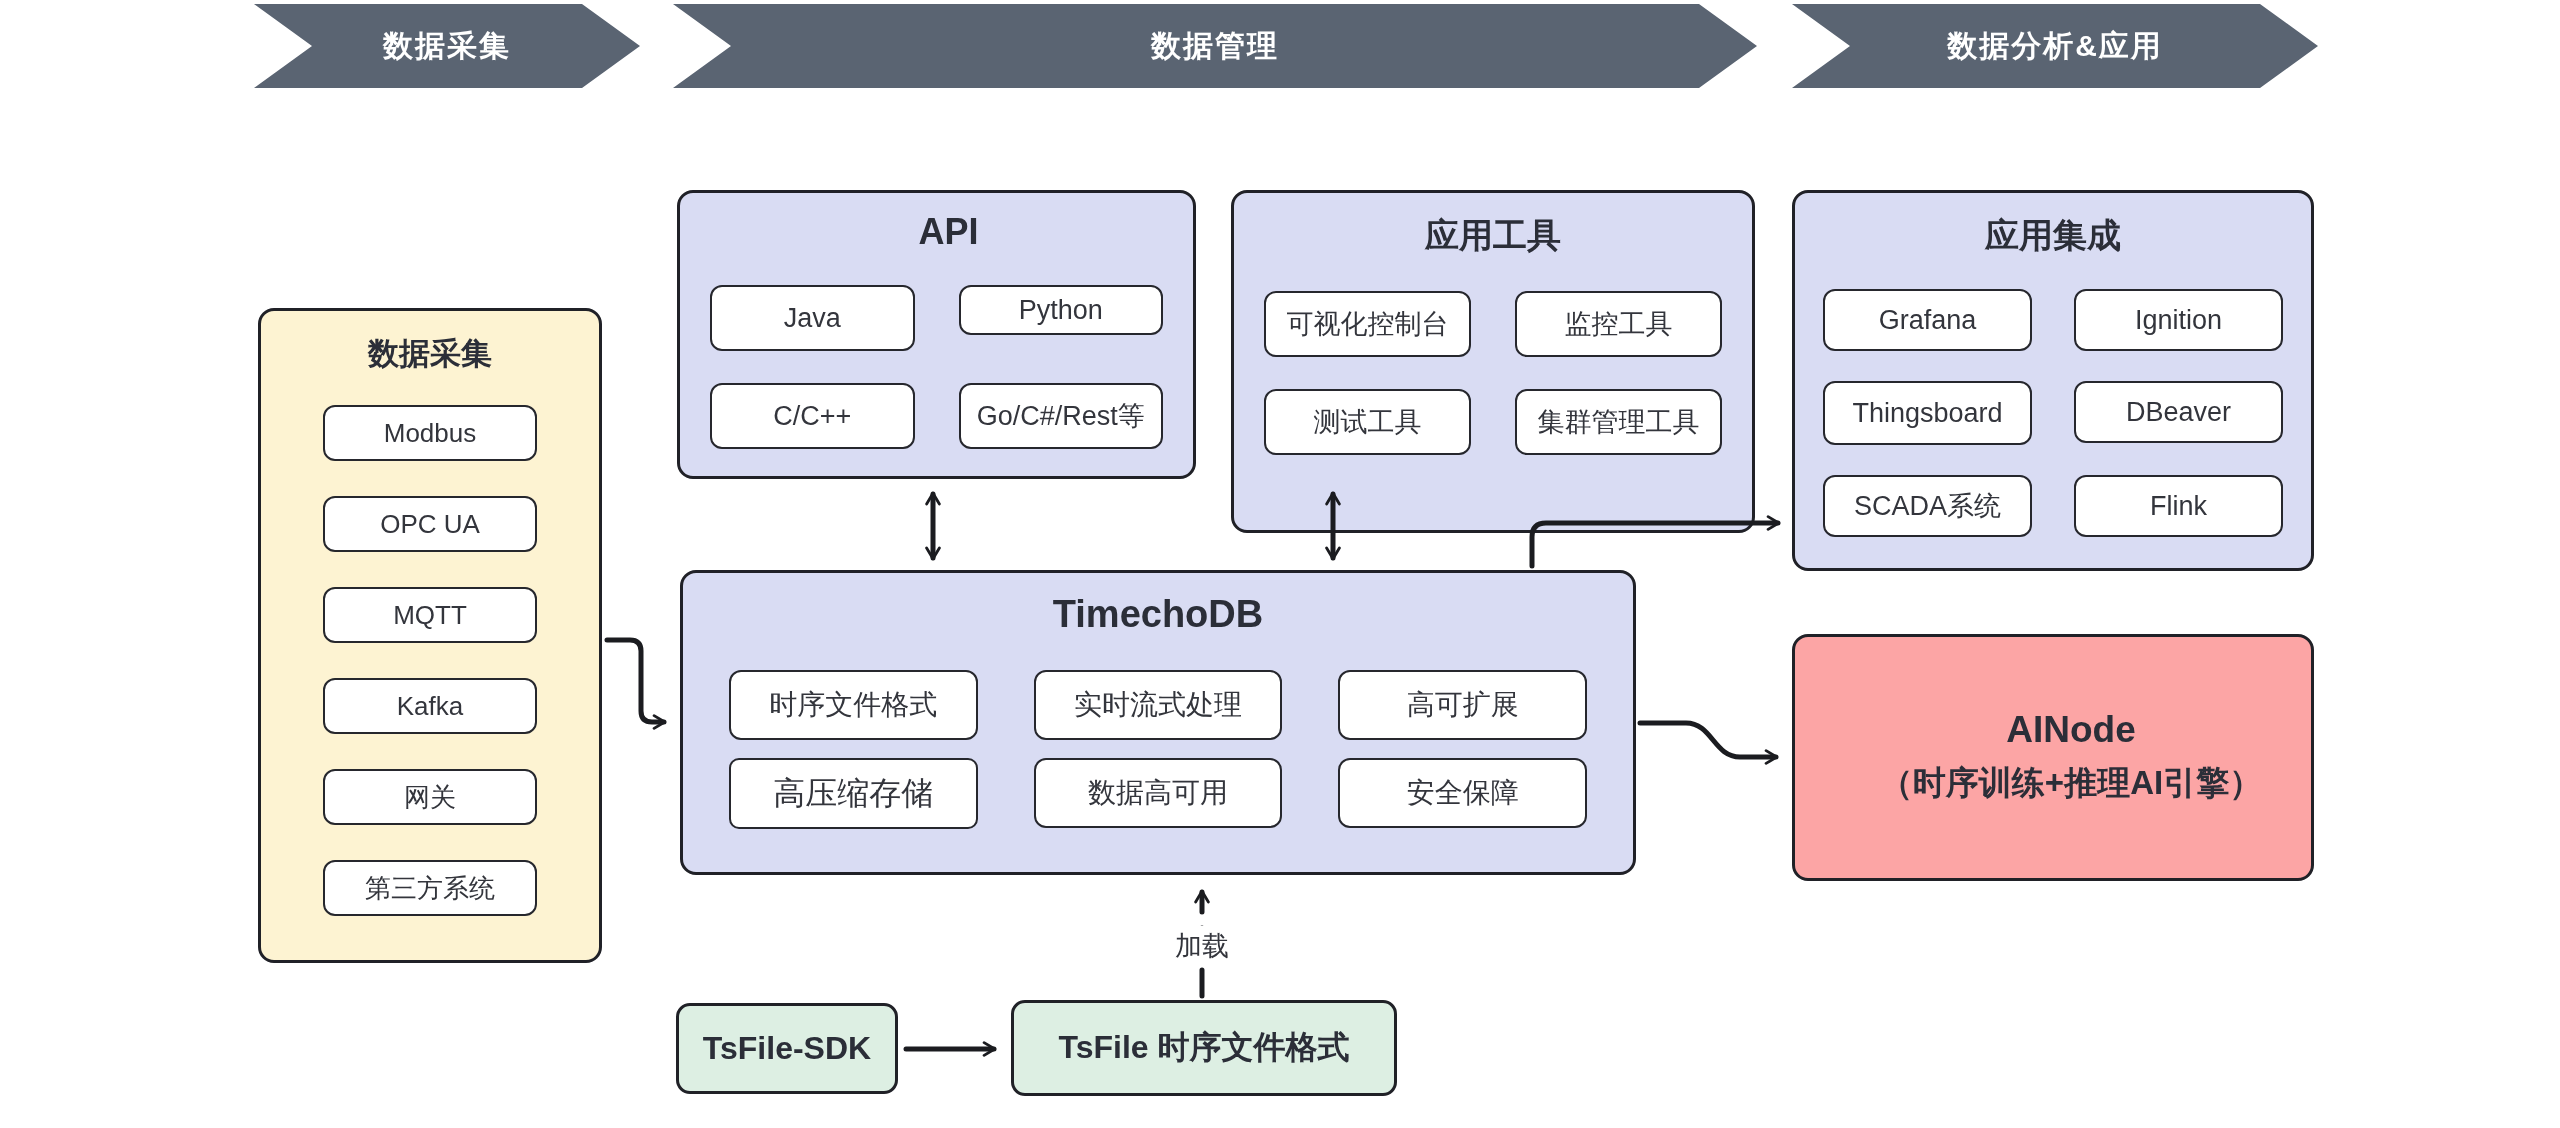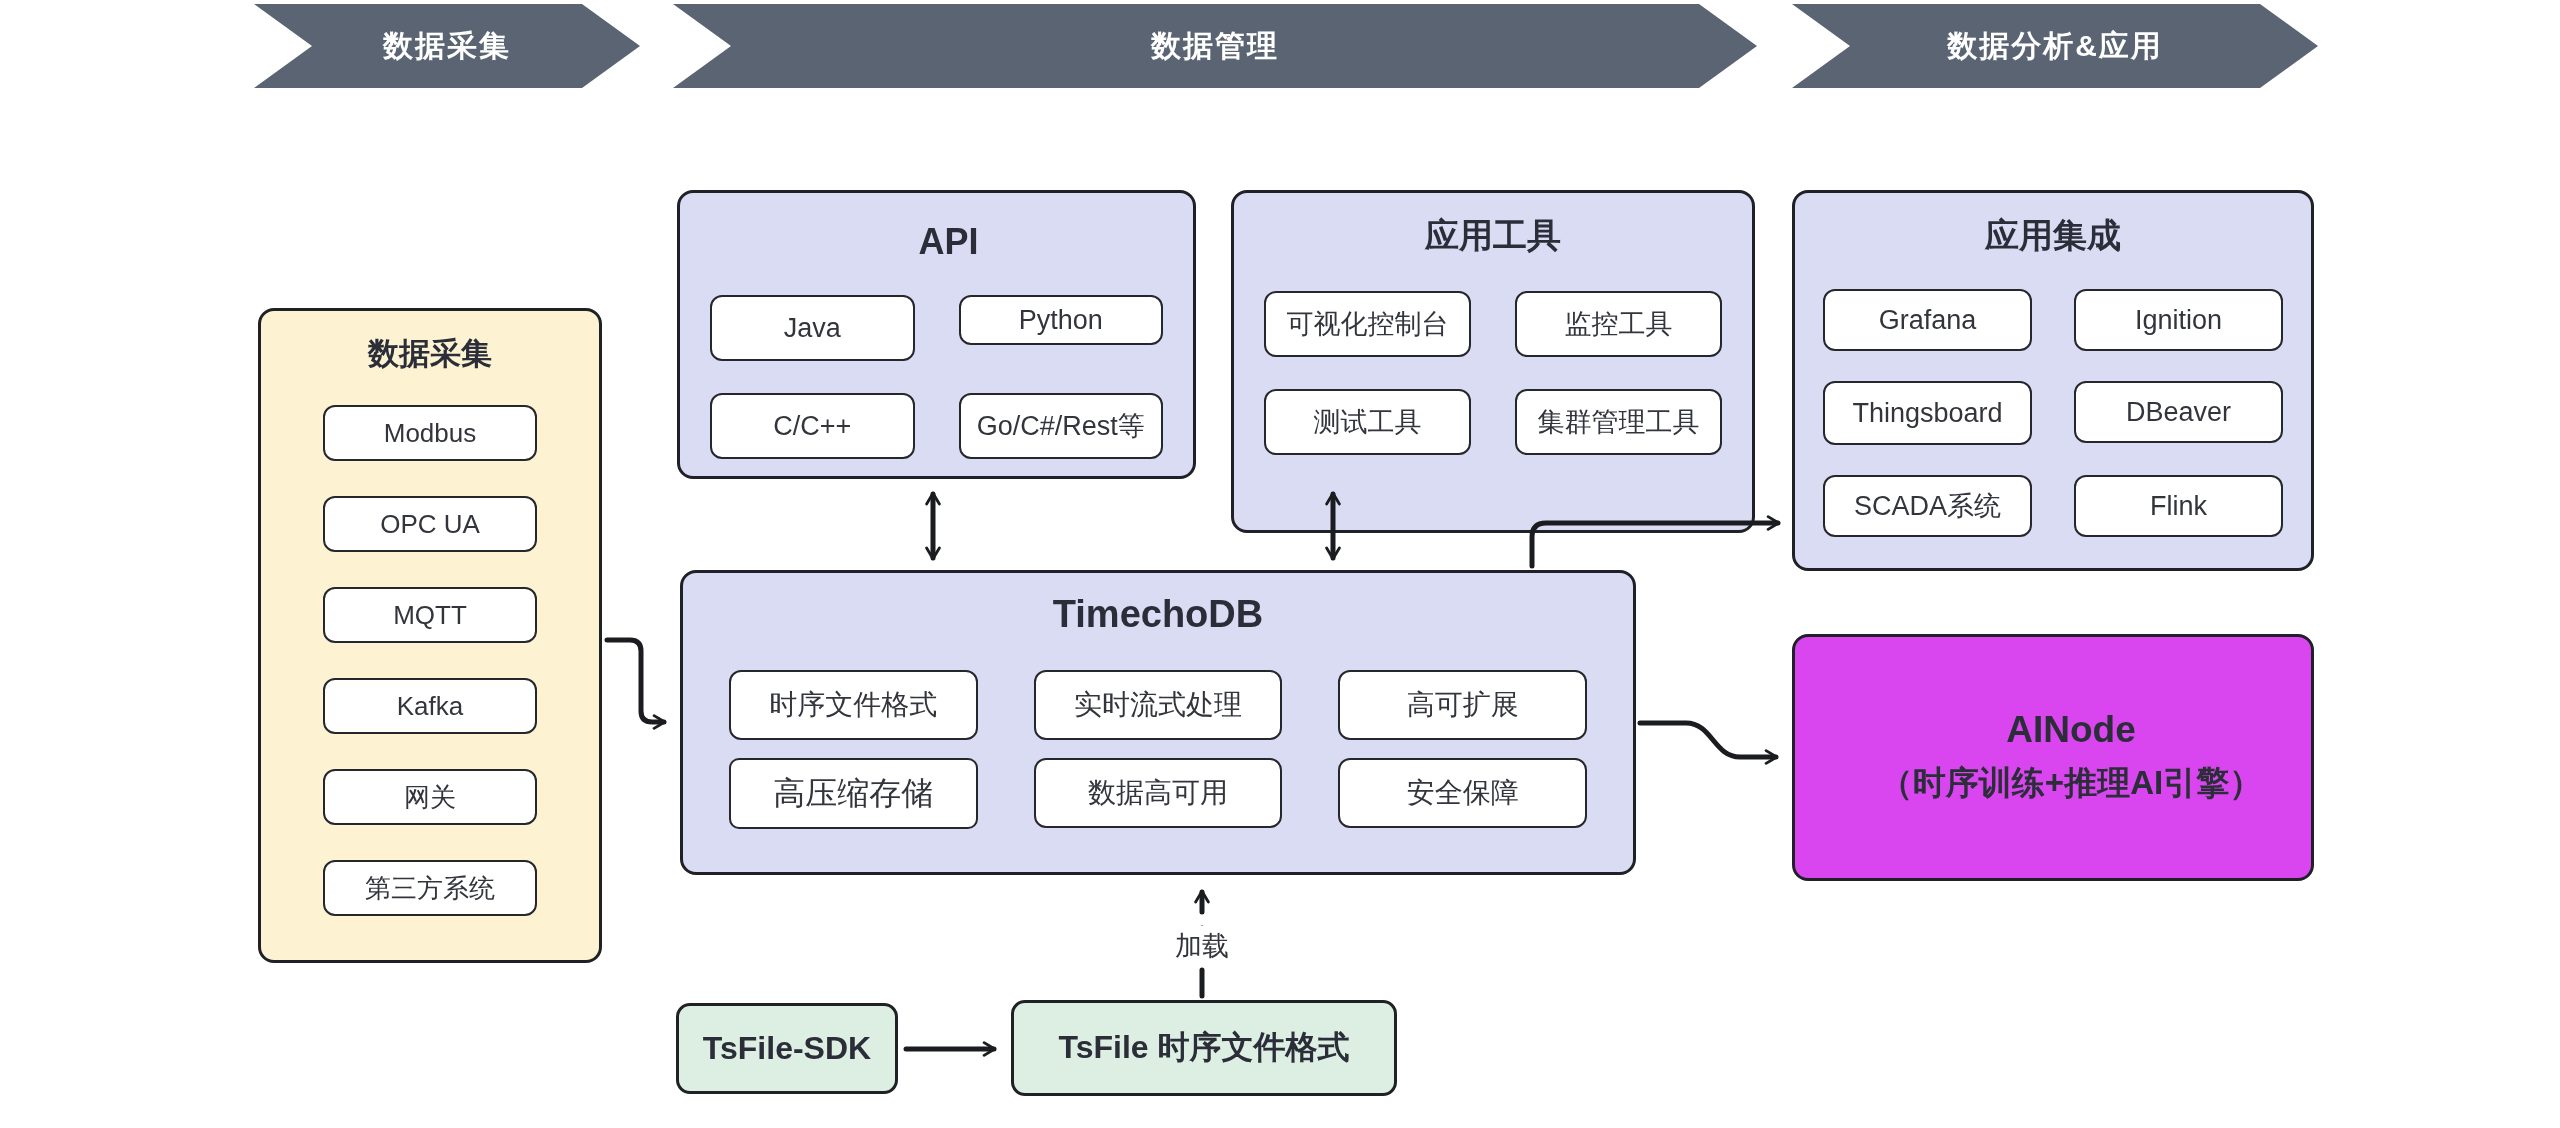--- a/index.html
+++ b/index.html
@@ -12,21 +12,21 @@
     position:absolute;top:4px;height:84px;background:#5a6472;color:#ffffff;
     display:flex;align-items:center;justify-content:center;
     font-weight:bold;font-size:30px;letter-spacing:2px;
     clip-path:polygon(0 0, calc(100% - 58px) 0, 100% 50%, calc(100% - 58px) 100%, 0 100%, 58px 50%);
   }
   
   .panel{position:absolute;box-sizing:border-box;border:3px solid #202127;border-radius:16px;}
   .panel-purple{background:#d9dcf3;}
   .panel-yellow{background:#fdf3d2;}
   .panel-green {background:#ddefe3;}
-  .panel-pink  {background:#d946ef;padding-left:36px;}
+  .panel-pink  {background:#fca5a5;padding-left:36px;}
   .panel-title{text-align:center;font-weight:bold;color:#2b2e38;}
   
   .pill{
     box-sizing:border-box;background:#ffffff;border:2.5px solid #26272d;border-radius:12px;
     display:flex;align-items:center;justify-content:center;
     font-size:27px;color:#33353c;white-space:nowrap;
   }
   
   .col-list{display:flex;flex-direction:column;gap:35px;margin:30px 62px 0;}
   .col-list .pill{height:56px;font-size:26px;}
@@ -63,21 +63,21 @@
       <div class="pill">Modbus</div>
       <div class="pill">OPC UA</div>
       <div class="pill">MQTT</div>
       <div class="pill">Kafka</div>
       <div class="pill">网关</div>
       <div class="pill">第三方系统</div>
     </div>
   </div>
 
   <div class="panel panel-purple" style="left:677px;top:190px;width:519px;height:289px;">
-    <div class="panel-title" style="margin-top:28px;font-size:36px;padding-left:24px;">API</div>
+    <div class="panel-title" style="margin-top:18px;font-size:36px;padding-left:24px;">API</div>
     <div class="grid2" style="margin:32px 30px 0;column-gap:44px;row-gap:32px;">
       <div class="pill" style="height:66px;">Java</div>
       <div class="pill" style="height:50px;">Python</div>
       <div class="pill" style="height:66px;">C/C++</div>
       <div class="pill" style="height:66px;">Go/C#/Rest等</div>
     </div>
   </div>
 
   <div class="panel panel-purple" style="left:1231px;top:190px;width:524px;height:343px;">
     <div class="panel-title" style="margin-top:20px;font-size:34px;">应用工具</div>

